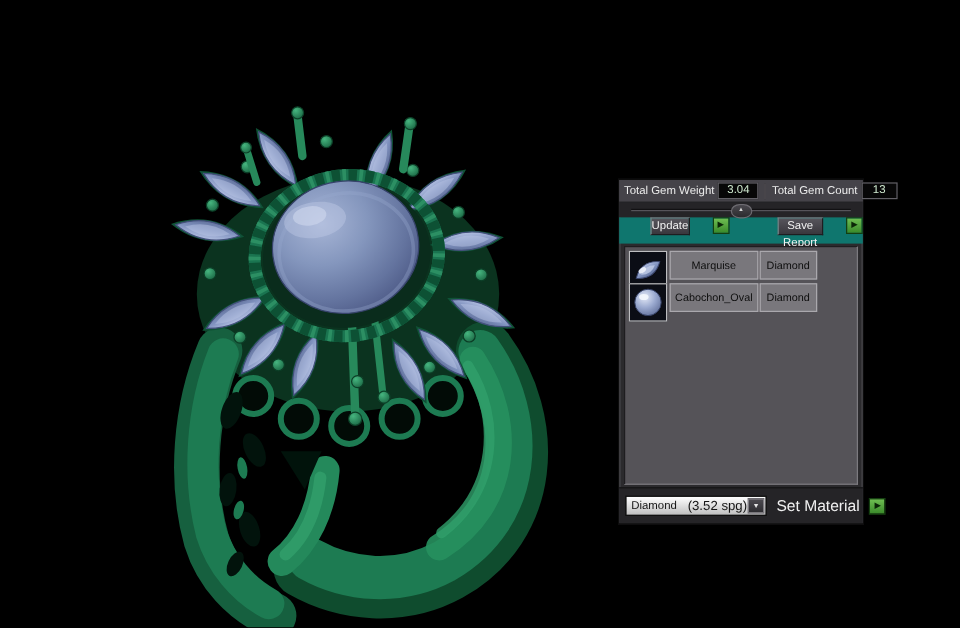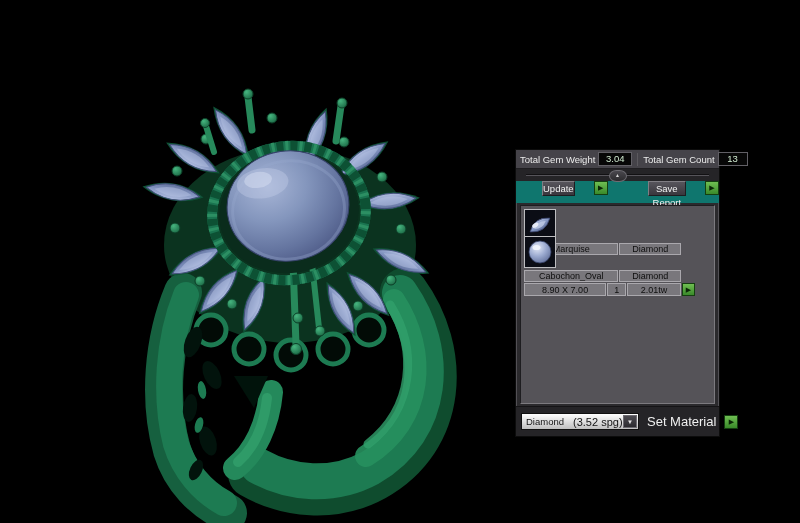--- a/index.html
+++ b/index.html
@@ -76,21 +76,21 @@
     background:linear-gradient(#6fbe52,#3a8a2a);
     border:1px solid #143f10;color:#0b2607;
     font-size:7px;line-height:12px;text-align:center;
   }
   .table-area{
     flex:1;margin:2px 4px 2px 4px;background:#555358;
     border-top:1px solid #1e1d20;border-left:1px solid #1e1d20;
     border-right:1px solid #7c7a7f;border-bottom:1px solid #7c7a7f;
     padding:3px 3px;overflow:hidden;
   }
-  .gem-row{display:flex;gap:2px;margin-bottom:3px;height:24px;align-items:stretch;padding-right:14px;flex-direction:column;}
+  .gem-row{display:flex;gap:2px;margin-bottom:3px;height:24px;align-items:stretch;padding-right:14px;}
   .thumb{
     width:32px;height:32px;flex:none;box-sizing:border-box;
     background:#0b0d15;border:1px solid #bdbdc0;
   }
   .thumb svg{display:block;}
   .cells{flex:1;display:flex;flex-direction:column;gap:1px;}
   .cell-row{flex:1;display:flex;gap:1px;}
   .cell{
     background:#79777c;border:1px solid #aaa8ad;box-sizing:border-box;
     color:#0e0e0e;font-size:9px;display:flex;align-items:center;justify-content:center;
@@ -310,28 +310,20 @@
           <circle cx="15" cy="15" r="11" fill="url(#cabThumbGrad)" stroke="#333f63" stroke-width="0.8"></circle>
           <ellipse cx="11.5" cy="10.5" rx="4" ry="2.6" fill="#f4f7fd" opacity="0.9"></ellipse>
         </svg>
       </div>
       <div class="cells">
         <div class="cell-row">
           <div class="cell shape">Cabochon_Oval</div>
           <div class="cell material">Diamond</div>
           <div class="top-spacer"></div>
         </div>
-        <div class="cell-row">
-          <div class="cell dims">8.90 X 7.00</div>
-          <div class="cell count">1</div>
-          <div class="cell weight">2.01tw</div>
-          <div class="row-btn-slot">
-            <div class="green-btn">▶</div>
-          </div>
-        </div>
       </div>
     </div>
 
   </div>
 
   <div class="bottom-bar">
     <div class="combobox">
       <span class="combo-text">Diamond</span>
       <span class="combo-spg">(3.52 spg)</span>
       <span class="combo-arrow">▼</span>

